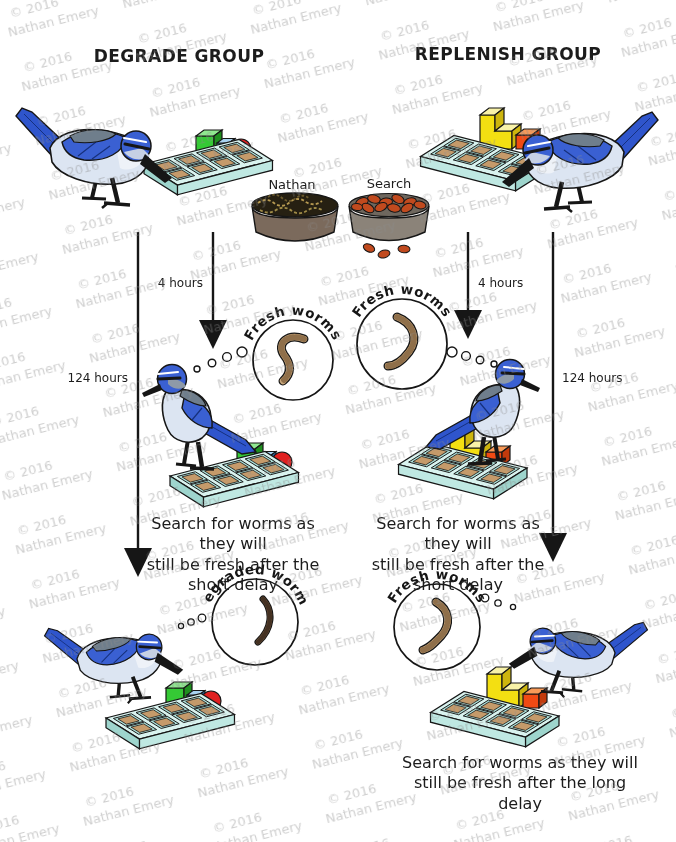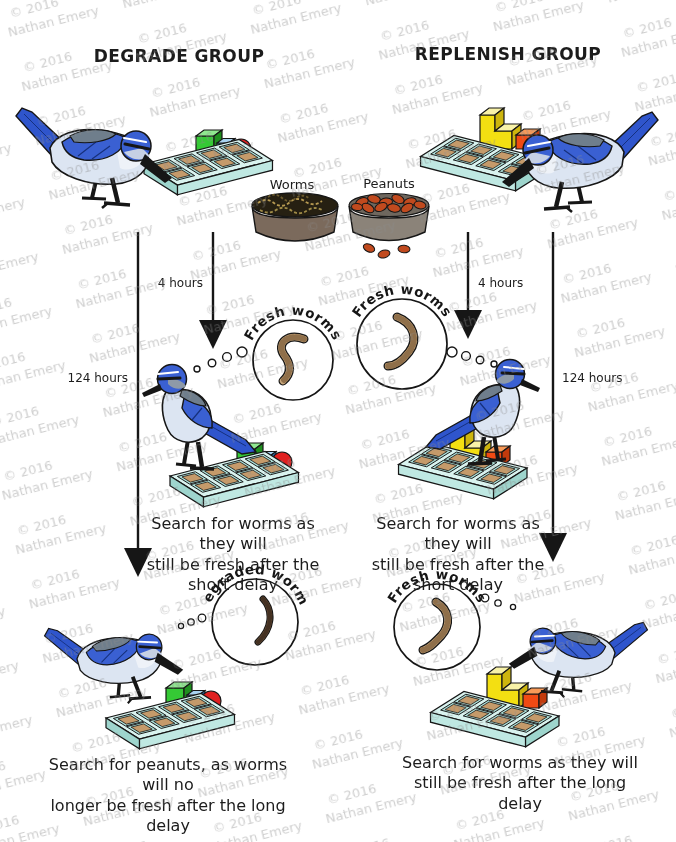--- a/index.html
+++ b/index.html
@@ -233,36 +233,34 @@
     </g>
     <text font-size="13.5" font-weight="600" fill="#161616" letter-spacing=".5" text-anchor="middle">
       <textPath href="#arc-br" startOffset="50%">Fresh worms</textPath>
     </text>
   </g>
 </svg>
 
 <div class="txt title" style="left:79px;top:46px;width:200px;">DEGRADE GROUP</div>
 <div class="txt title" style="left:408px;top:44px;width:200px;">REPLENISH GROUP</div>
 
-<div class="txt small-label" style="left:252px;top:177px;width:80px;">Worms</div>
-<div class="txt small-label" style="left:349px;top:176px;width:80px;">Peanuts</div>
+<div class="txt small-label" style="left:252px;top:177px;width:80px;">Nathan</div>
+<div class="txt small-label" style="left:349px;top:176px;width:80px;">Search</div>
 
 <div class="txt hours alignR" style="left:113px;top:276px;width:90px;">4 hours</div>
 <div class="txt hours alignR" style="left:36px;top:371px;width:92px;">124 hours</div>
 <div class="txt hours alignL" style="left:478px;top:276px;width:90px;">4 hours</div>
 <div class="txt hours alignL" style="left:562px;top:371px;width:92px;">124 hours</div>
 
 <div class="txt caption" style="left:133px;top:514px;width:200px;">Search for worms as they will
 still be fresh after the
 short delay</div>
 <div class="txt caption" style="left:358px;top:514px;width:200px;">Search for worms as they will
 still be fresh after the
 short delay</div>
-<div class="txt caption" style="left:43px;top:755px;width:250px;">Search for peanuts, as worms will no
-longer be fresh after the long delay</div>
 <div class="txt caption" style="left:395px;top:753px;width:250px;">Search for worms as they will
 still be fresh after the long delay</div>
 
 <svg id="wm-layer" width="676" height="842" viewBox="0 0 676 842">
   <defs>
     <pattern id="wm" width="118" height="56" patternUnits="userSpaceOnUse" patternTransform="rotate(-14)">
       <text x="6" y="20" font-size="13" font-family="DejaVu Sans, sans-serif" fill="#8c8c8c">© 2016</text>
       <text x="0" y="38" font-size="13" font-family="DejaVu Sans, sans-serif" fill="#8c8c8c">Nathan Emery</text>
     </pattern>
   </defs>

